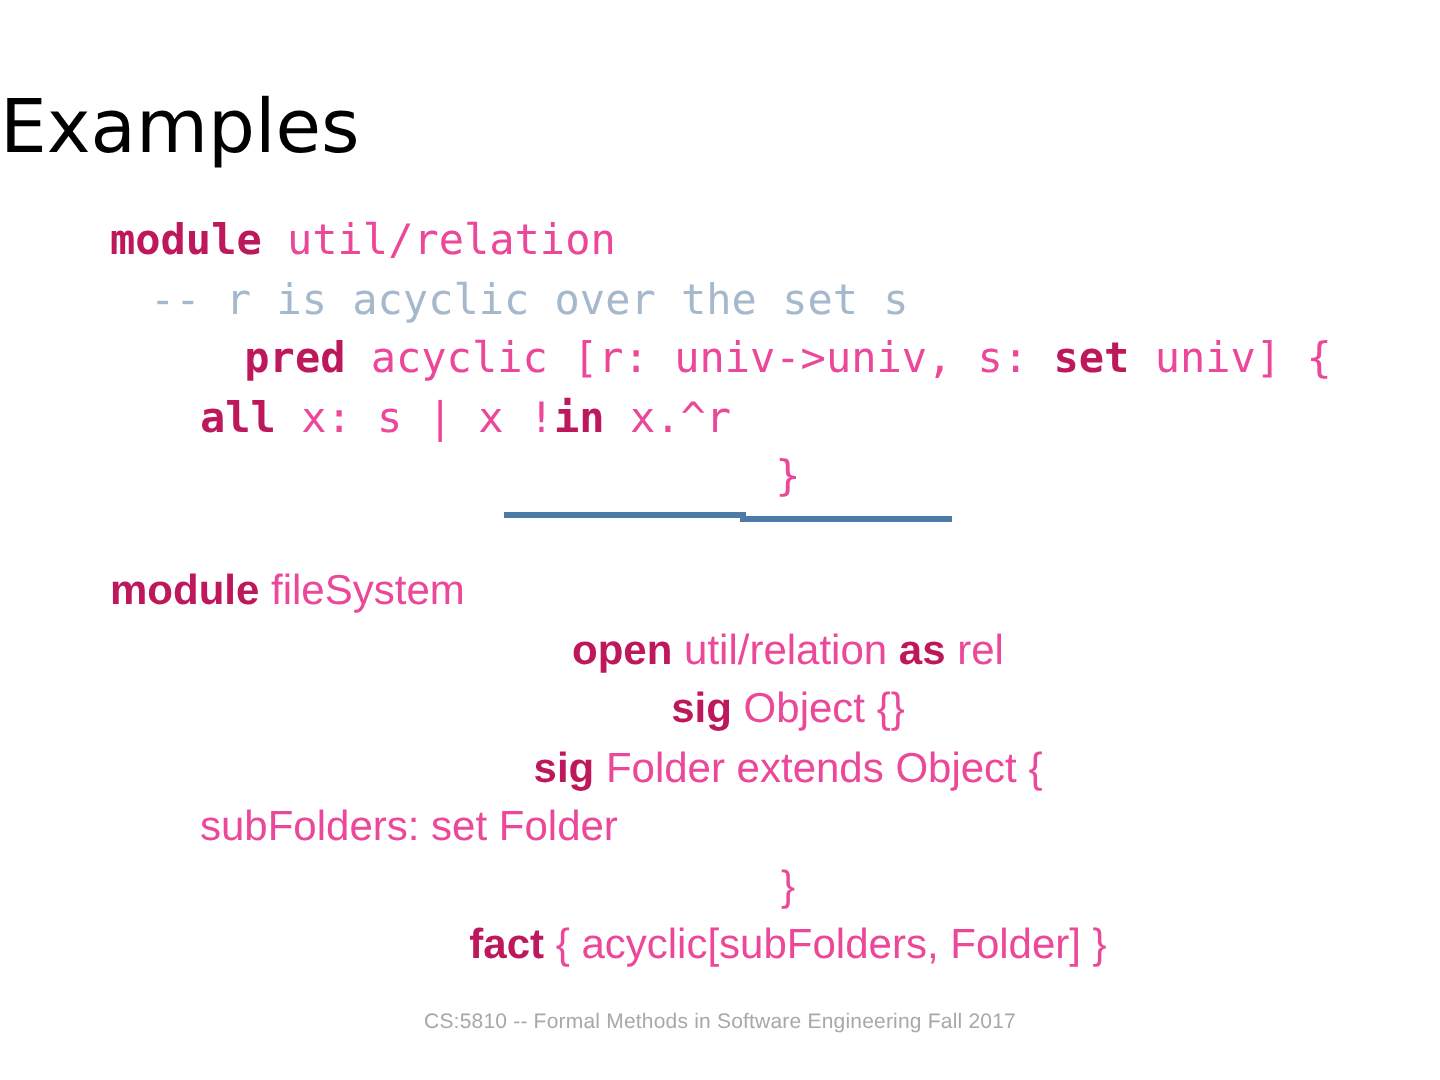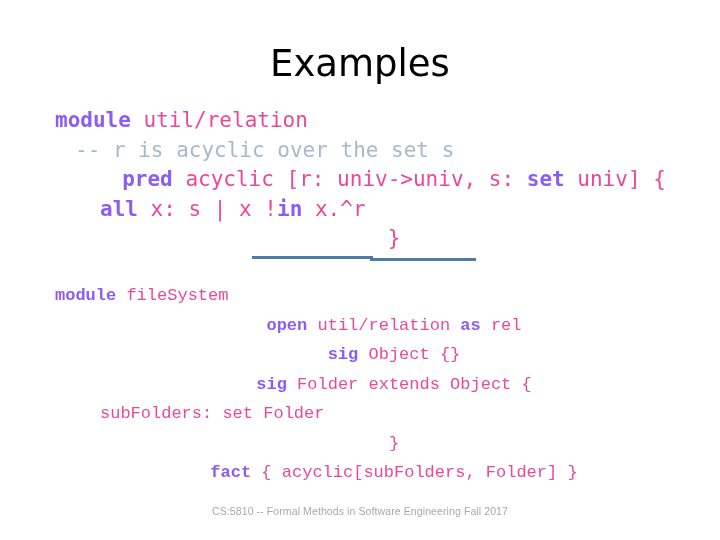--- a/index.html
+++ b/index.html
@@ -20,21 +20,21 @@
     width: 720px;
     height: 540px;
   }
 
   
   .slide-title {
     position: absolute;
     left: 0;
     top: 42px;
     width: 720px;
-    text-align: center;
+    text-align: left;
     font-family: "DejaVu Sans", "Liberation Sans", sans-serif;
     font-size: 37px;
     font-weight: 400;
     color: #000000;
     letter-spacing: 0px;
     line-height: 44px;
   }
 
   
   .code-body {
@@ -50,21 +50,21 @@
   }
 
   .code-line {
     white-space: pre;
     display: block;
     height: 29.5px;
   }
 
   .kw {
     font-weight: bold;
-    color: #8b5cf6;
+    color: #be185d;
   }
   .plain {
     font-weight: normal;
     color: #ec4899;
   }
   .comment {
     color: #a6b9cc;
     font-weight: normal;
     margin-left: 11px;
   }
@@ -100,22 +100,22 @@
     height: 3px;
     background: #4d7ba8;
   }
 
   
   .code-body-2 {
     position: absolute;
     left: 55px;
     top: 281px;
     width: 660px;
-    font-family: Liberation Mono, monospace;
-    font-size: 17px;
+    font-family: Liberation Sans, sans-serif;
+    font-size: 21px;
     line-height: 29.5px;
     white-space: pre;
     color: #7b96b4;
   }
 
   
   .footer {
     position: absolute;
     left: 0;
     top: 505px;

